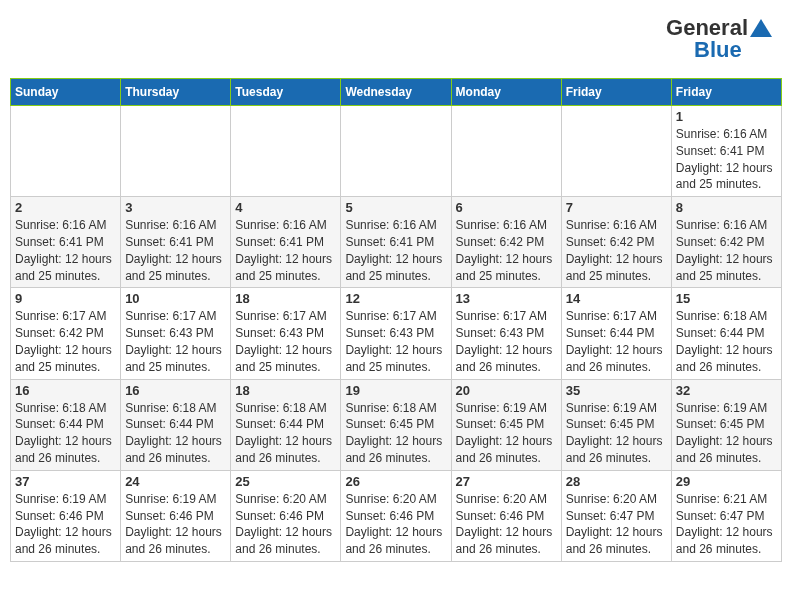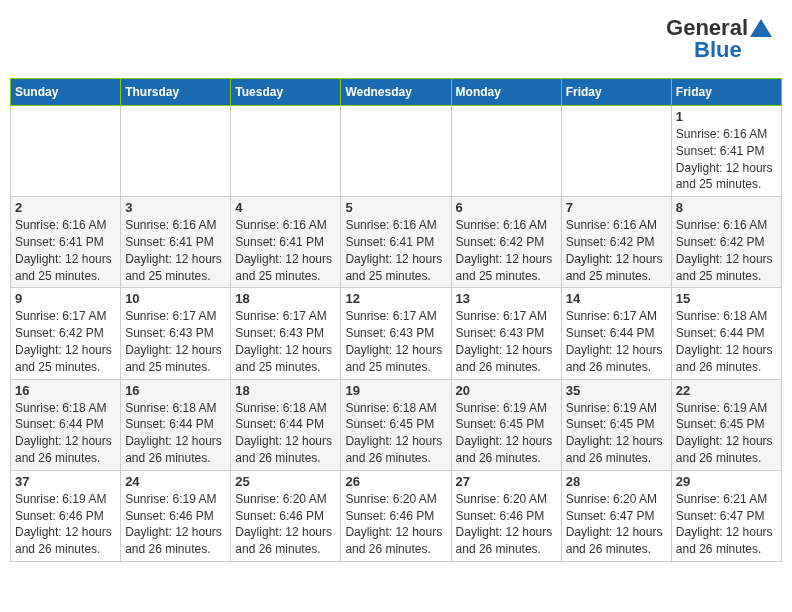--- a/index.html
+++ b/index.html
@@ -200,21 +200,21 @@
         </td>
         <td>
           <div class="day-number">20</div>
           <div class="day-info">Sunrise: 6:19 AM<br>Sunset: 6:45 PM<br>Daylight: 12 hours<br>and 26 minutes.</div>
         </td>
         <td>
           <div class="day-number">35</div>
           <div class="day-info">Sunrise: 6:19 AM<br>Sunset: 6:45 PM<br>Daylight: 12 hours<br>and 26 minutes.</div>
         </td>
         <td>
-          <div class="day-number">22</div>
+          <div class="day-number">32</div>
           <div class="day-info">Sunrise: 6:19 AM<br>Sunset: 6:45 PM<br>Daylight: 12 hours<br>and 26 minutes.</div>
         </td>
       </tr>
       <tr>
         <td>
           <div class="day-number">37</div>
           <div class="day-info">Sunrise: 6:19 AM<br>Sunset: 6:46 PM<br>Daylight: 12 hours<br>and 26 minutes.</div>
         </td>
         <td>
           <div class="day-number">24</div>

